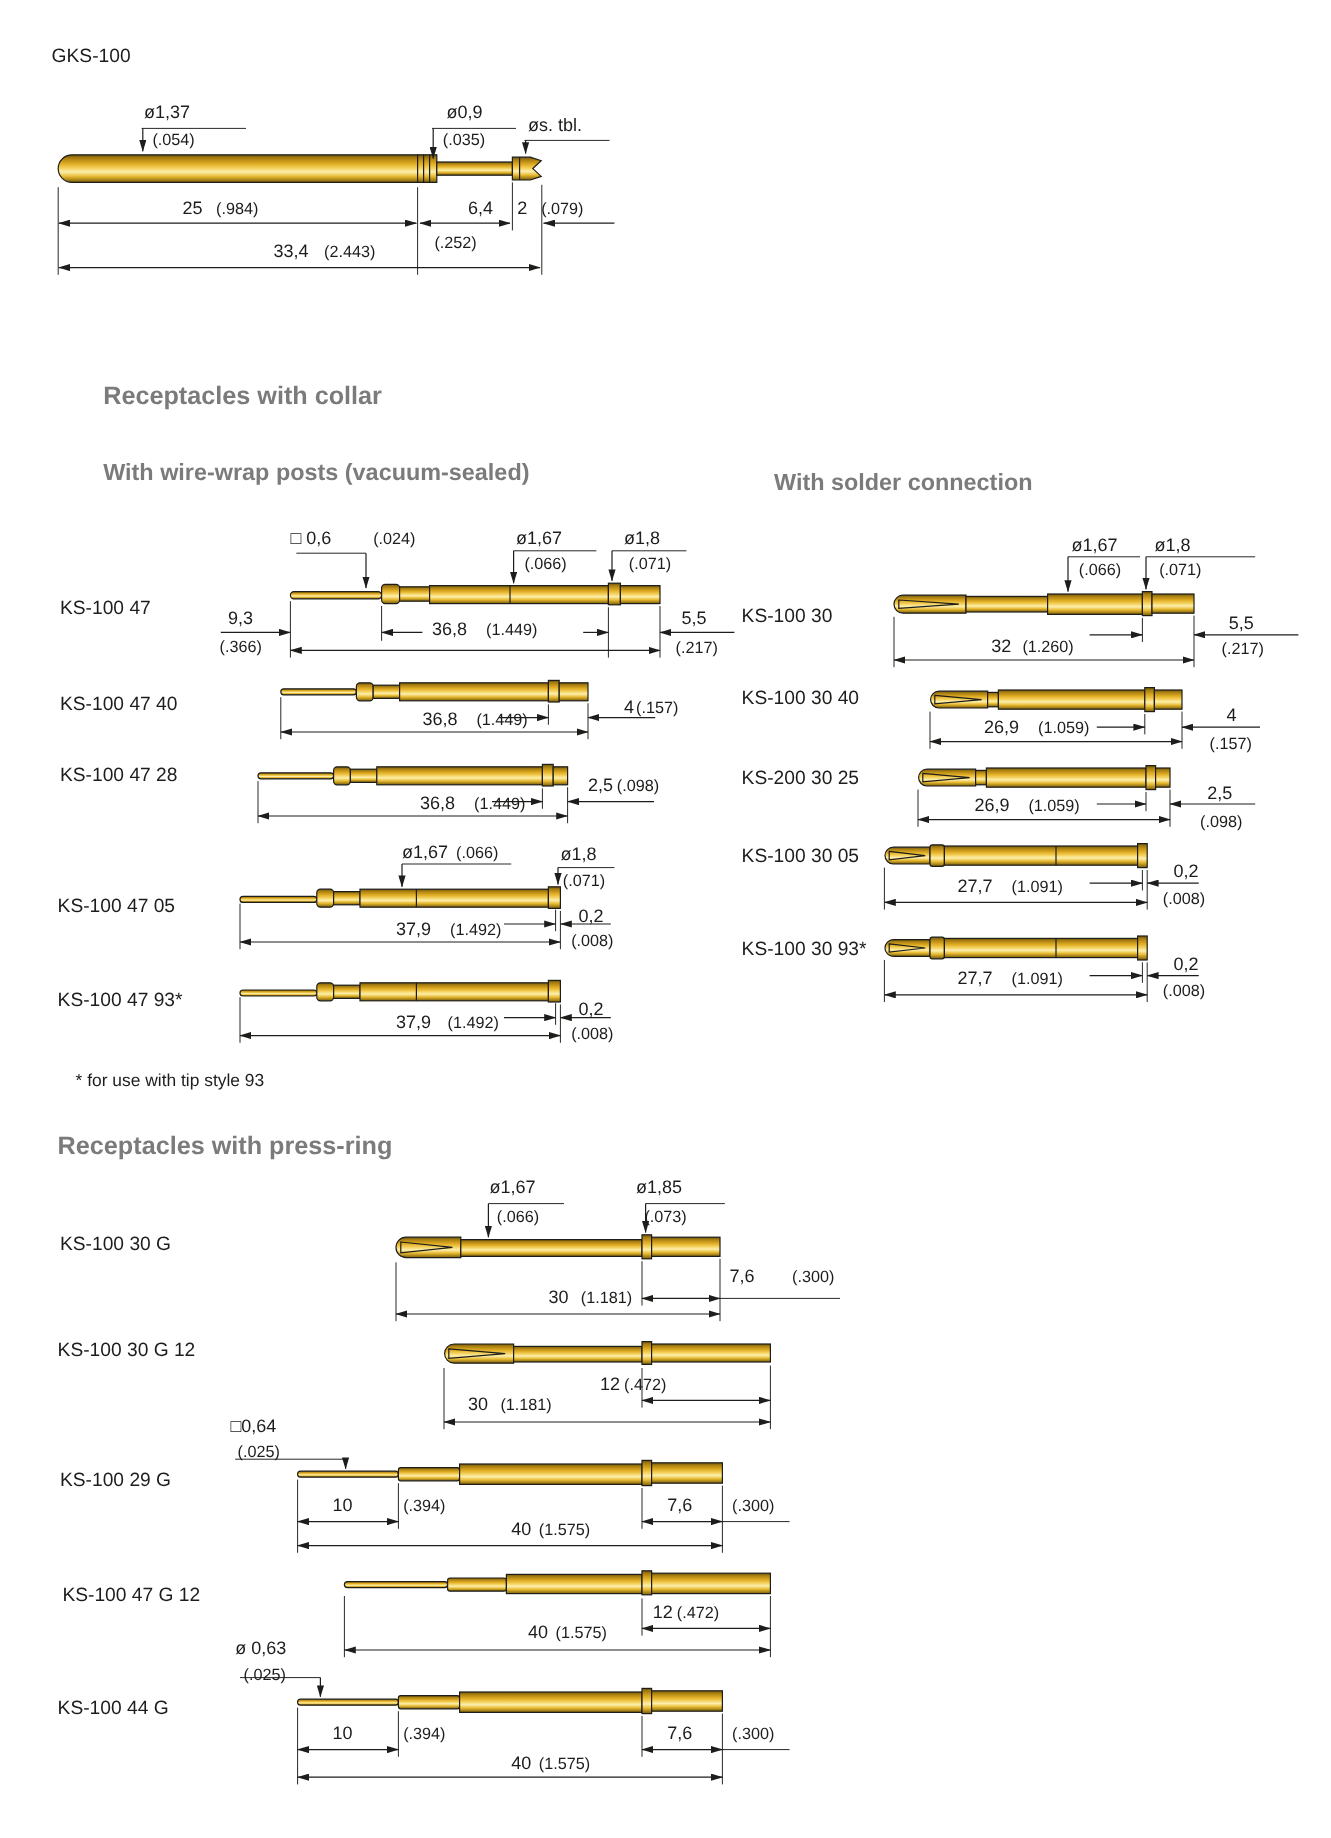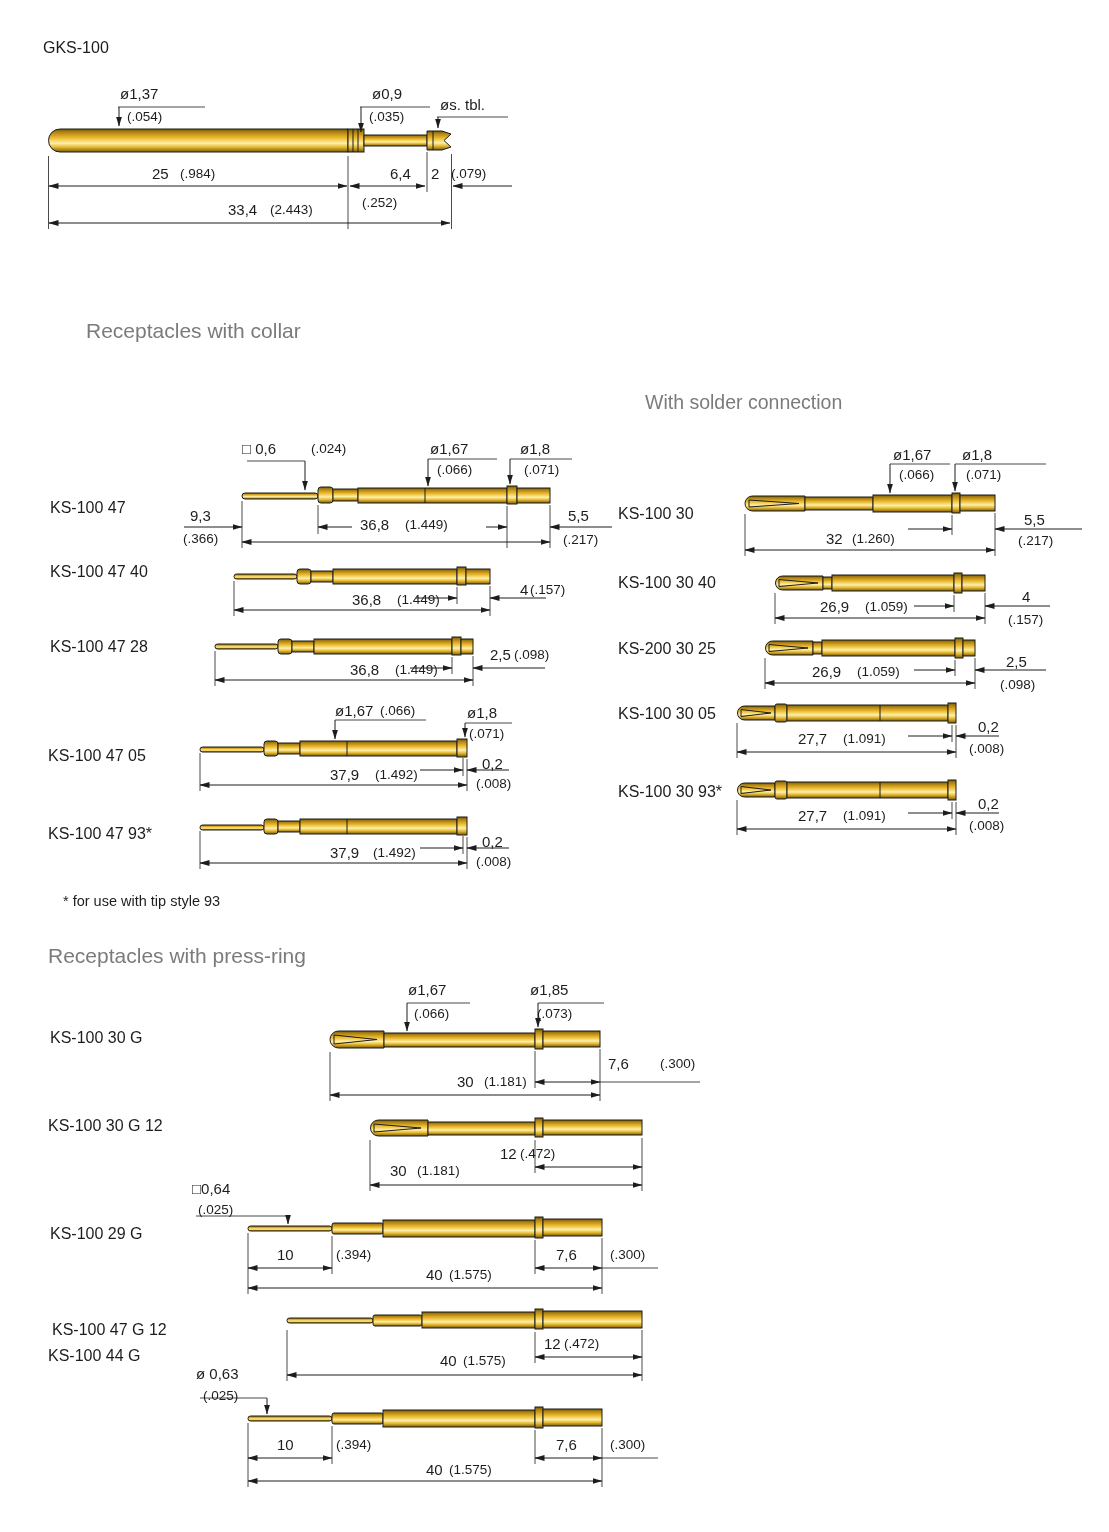--- a/index.html
+++ b/index.html
@@ -3,21 +3,21 @@
 <meta charset="utf-8">
 <style>
   html,body{margin:0;padding:0;background:#fff;}
   .page{position:relative;width:1109px;height:1532px;background:#fff;
         font-family:"Liberation Sans",sans-serif;overflow:hidden;}
   .art{position:absolute;left:0;top:0;}
   .t{position:absolute;white-space:nowrap;color:#1d1d1b;line-height:1;}
   .m{font-size:15px;}
   .in{font-size:13.5px;}
   .nm{font-size:16px;}
-  .hd{position:absolute;white-space:nowrap;color:#7b7b7b;font-weight:normal;line-height:1;}
+  .hd{position:absolute;white-space:nowrap;color:#7b7b7b;font-weight:bold;line-height:1;}
   .h1{font-size:21px;}
   .h2{font-size:19.5px;}
   .fn{font-size:14.5px;}
   .p{fill:url(#gold);stroke:#1d1d1b;stroke-width:1;}
   .d{stroke:#1d1d1b;stroke-width:1;fill:none;}
   .e{stroke:#1d1d1b;stroke-width:0.8;fill:none;}
   .sl{fill:none;stroke:#1d1d1b;stroke-width:1;}
 </style>
 </head>
 <body>
@@ -323,39 +323,40 @@
 <span class="t m" style="left:152px;top:166px">25</span>
 <span class="t in" style="left:180px;top:167px">(.984)</span>
 <span class="t m" style="left:390px;top:166px">6,4</span>
 <span class="t in" style="left:362px;top:196px">(.252)</span>
 <span class="t m" style="left:431px;top:166px">2</span>
 <span class="t in" style="left:451px;top:167px">(.079)</span>
 <span class="t m" style="left:228px;top:202px">33,4</span>
 <span class="t in" style="left:270px;top:203px">(2.443)</span>
 
 <span class="hd h1" style="left:86px;top:320px">Receptacles with collar</span>
+<span class="hd h2" style="left:86px;top:385px">With wire-wrap posts (vacuum-sealed)</span>
 <span class="hd h2" style="left:645px;top:393px">With solder connection</span>
 <span class="hd h1" style="left:48px;top:945px">Receptacles with press-ring</span>
 <span class="t fn" style="left:63px;top:894px">* for use with tip style 93</span>
 
 <span class="t nm" style="left:50px;top:500px">KS-100 47</span>
 <span class="t m" style="left:242px;top:441px">□ 0,6</span>
 <span class="t in" style="left:311px;top:442px">(.024)</span>
 <span class="t m" style="left:430px;top:441px">ø1,67</span>
 <span class="t in" style="left:437px;top:463px">(.066)</span>
 <span class="t m" style="left:520px;top:441px">ø1,8</span>
 <span class="t in" style="left:524px;top:463px">(.071)</span>
 <span class="t m" style="left:190px;top:508px">9,3</span>
 <span class="t in" style="left:183px;top:532px">(.366)</span>
 <span class="t m" style="left:360px;top:517px">36,8</span>
 <span class="t in" style="left:405px;top:518px">(1.449)</span>
 <span class="t m" style="left:568px;top:508px">5,5</span>
 <span class="t in" style="left:563px;top:533px">(.217)</span>
 
-<span class="t nm" style="left:50px;top:564px">KS-100 47 40</span>
+<span class="t nm" style="left:50px;top:580px">KS-100 47 40</span>
 <span class="t m" style="left:352px;top:592px">36,8</span>
 <span class="t in" style="left:397px;top:593px">(1.449)</span>
 <span class="t m" style="left:520px;top:582px">4</span>
 <span class="t in" style="left:530px;top:583px">(.157)</span>
 
 <span class="t nm" style="left:50px;top:639px">KS-100 47 28</span>
 <span class="t m" style="left:350px;top:662px">36,8</span>
 <span class="t in" style="left:395px;top:663px">(1.449)</span>
 <span class="t m" style="left:490px;top:647px">2,5</span>
 <span class="t in" style="left:514px;top:648px">(.098)</span>
@@ -435,21 +436,21 @@
 <span class="t in" style="left:449px;top:1268px">(1.575)</span>
 <span class="t m" style="left:556px;top:1247px">7,6</span>
 <span class="t in" style="left:610px;top:1248px">(.300)</span>
 
 <span class="t nm" style="left:52px;top:1322px">KS-100 47 G 12</span>
 <span class="t m" style="left:440px;top:1353px">40</span>
 <span class="t in" style="left:463px;top:1354px">(1.575)</span>
 <span class="t m" style="left:544px;top:1336px">12</span>
 <span class="t in" style="left:564px;top:1337px">(.472)</span>
 
-<span class="t nm" style="left:48px;top:1348px">KS-100 44 G</span>
+<span class="t nm" style="left:48px;top:1416px">KS-100 44 G</span>
 <span class="t m" style="left:196px;top:1366px">ø 0,63</span>
 <span class="t in" style="left:203px;top:1389px">(.025)</span>
 <span class="t m" style="left:277px;top:1437px">10</span>
 <span class="t in" style="left:336px;top:1438px">(.394)</span>
 <span class="t m" style="left:426px;top:1462px">40</span>
 <span class="t in" style="left:449px;top:1463px">(1.575)</span>
 <span class="t m" style="left:556px;top:1437px">7,6</span>
 <span class="t in" style="left:610px;top:1438px">(.300)</span>
 
 </div>

